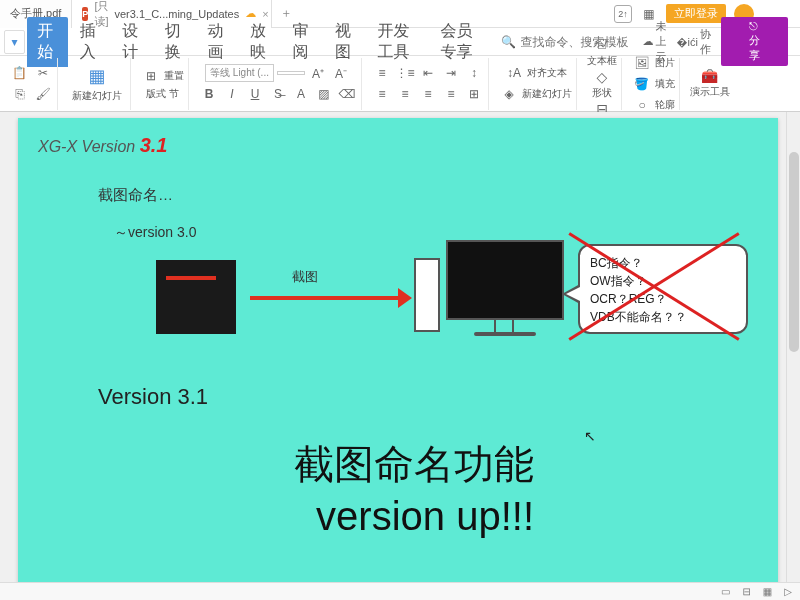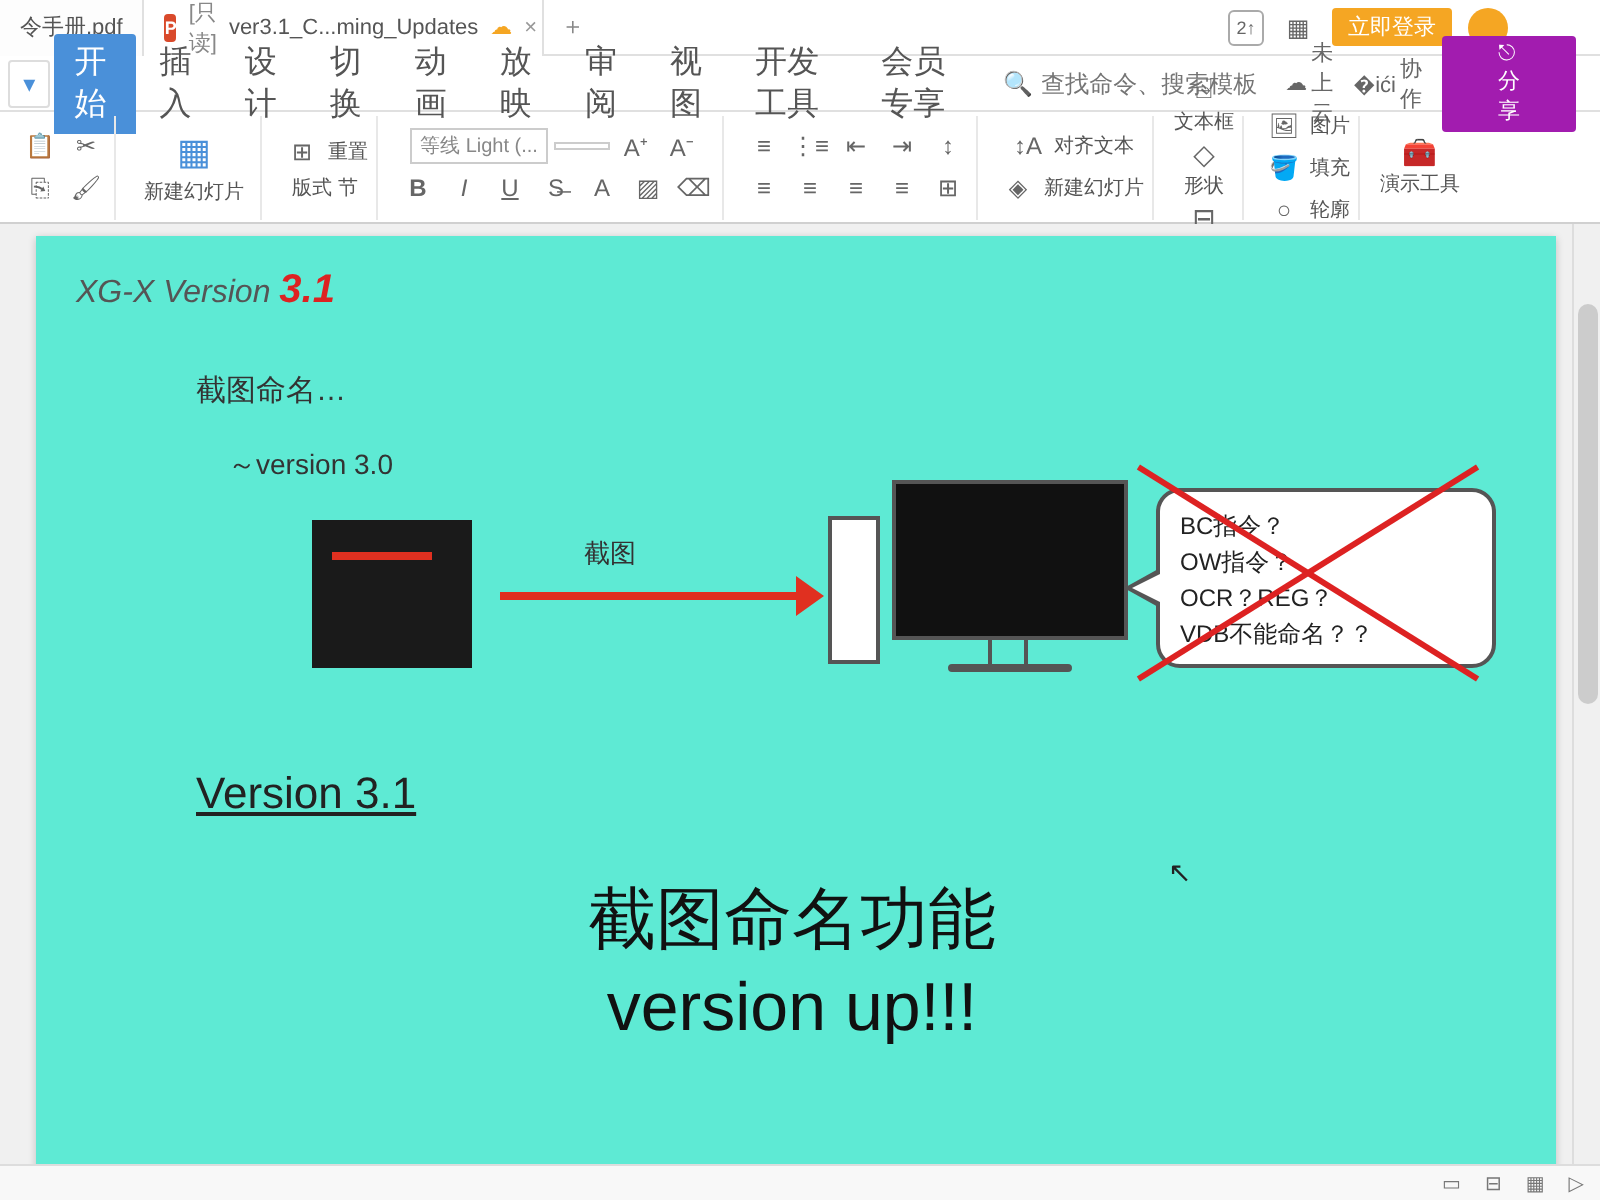--- a/index.html
+++ b/index.html
@@ -54,22 +54,22 @@
     .monitor { position: absolute; top: 122px; left: 428px; width: 118px; height: 80px; border: 2px solid #555; background: #111; }
     .monitor-stand { position: absolute; top: 202px; left: 476px; width: 20px; height: 12px; border-left: 2px solid #555; border-right: 2px solid #555; }
     .monitor-base { position: absolute; top: 214px; left: 456px; width: 62px; height: 4px; border: 2px solid #555; border-radius: 2px; }
     .bubble { position: absolute; top: 126px; left: 560px; width: 170px; height: 90px; border: 2px solid #555; border-radius: 12px; background: #fff; padding: 8px 10px; font-size: 12px; line-height: 1.5; color: #222; }
     .bubble::before { content: ""; position: absolute; left: -18px; top: 38px; border-right: 18px solid #555; border-top: 10px solid transparent; border-bottom: 10px solid transparent; }
     .bubble::after { content: ""; position: absolute; left: -14px; top: 40px; border-right: 16px solid #fff; border-top: 8px solid transparent; border-bottom: 8px solid transparent; }
     .redx { position: absolute; top: 92px; left: 536px; width: 200px; height: 150px; pointer-events: none; }
     .redx::before, .redx::after { content: ""; position: absolute; left: 0; top: 50%; width: 100%; height: 3px; background: #d22; }
     .redx::before { transform: rotate(32deg); }
     .redx::after { transform: rotate(-32deg); }
-    .sec2-title { position: absolute; top: 266px; left: 80px; font-size: 22px; color: #222; text-decoration: underline; }
-    .big-text { position: absolute; top: 320px; left: 276px; font-size: 34px; color: #111; text-align: center; line-height: 1.3; }
+    .sec2-title { position: absolute; top: 266px; left: 80px; font-size: 22px; color: #222; }
+    .big-text { position: absolute; top: 320px; left: 276px; font-size: 40px; color: #111; text-align: right; line-height: 1.3; }
     .cursor { position: absolute; top: 310px; left: 566px; font-size: 14px; color: #222; }
     
     .scrollbar-v { position: absolute; top: 112px; right: 0; width: 14px; bottom: 18px; background: #f0f0f0; border-left: 1px solid #ddd; }
     .scrollbar-v .thumb { position: absolute; top: 40px; left: 2px; width: 10px; height: 200px; background: #ccc; border-radius: 5px; }
     .scrollbar-h { position: absolute; bottom: 0; left: 0; right: 0; height: 18px; background: #f8f8f8; border-top: 1px solid #ddd; display: flex; align-items: center; }
     .statusbar { flex: 1; display: flex; align-items: center; gap: 12px; padding: 0 8px; font-size: 10px; color: #777; justify-content: flex-end; }
     .status-item { display: flex; align-items: center; gap: 2px; }
   </style>
 </head>
 <body>

